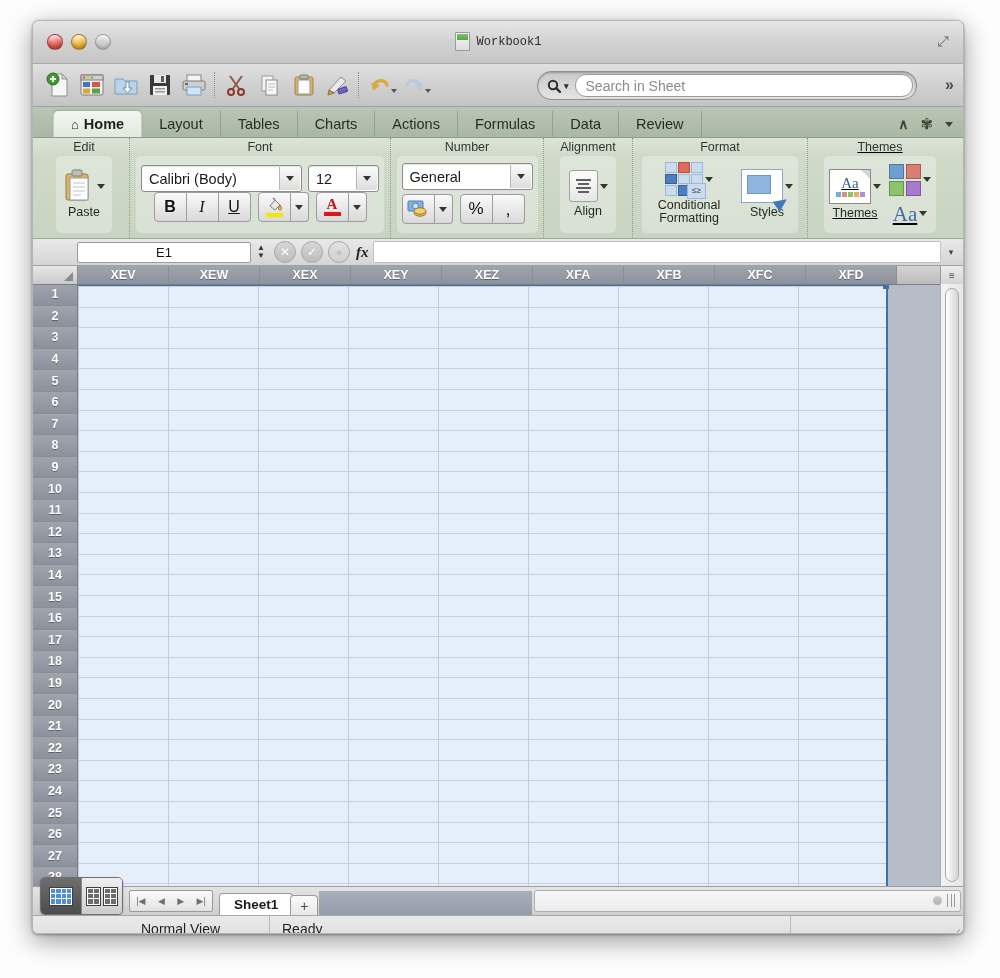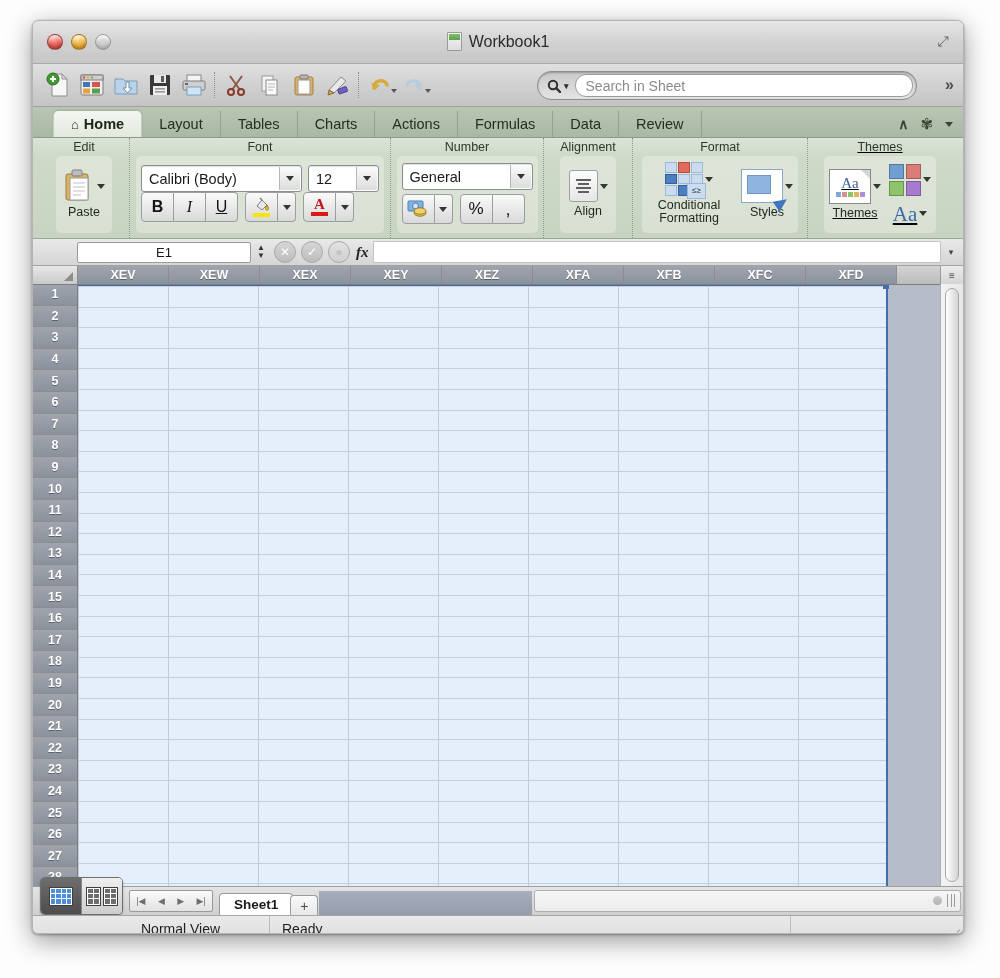--- a/index.html
+++ b/index.html
@@ -70,23 +70,23 @@
     border: 1px solid #9a9a9a;
     border-radius: 1px;
     position: relative;
   }
   .doc-icon::before {
     content:"";
     position:absolute; left:1px; right:1px; top:1px; height:6px;
     background: linear-gradient(to bottom,#7fbf6b,#5ea24b);
   }
   .win-title {
-    font-size: 16px;
+    font-size: 12px;
     color: #2b2b2b;
-    font-family: Liberation Sans, sans-serif;
+    font-family: Liberation Mono, monospace;
   }
   .fullscreen-btn {
     position: absolute;
     right: 12px; top: 12px;
     width: 16px; height: 16px;
     color: #5d5d5d;
     font-size: 14px;
     line-height: 16px;
     text-align: center;
   }
@@ -252,21 +252,21 @@
   .icon-row { display: flex; align-items: center; gap: 2px; }
 
   .caret-dn {
     width: 0; height: 0;
     border-left: 4px solid transparent;
     border-right: 4px solid transparent;
     border-top: 5px solid #303830;
   }
 
   
-  .fontcol { display: flex; flex-direction: column; gap: 0; }
+  .fontcol { display: flex; flex-direction: column; gap: 0; align-items: center; }
   .fontrow1 { display: flex; gap: 6px; }
   .combo {
     height: 25px;
     background: #fff;
     border: 1px solid #8d8d8d;
     border-radius: 3px;
     display: flex; align-items: center;
     font-size: 14.5px;
     color: #1a1a1a;
     padding-left: 7px;

